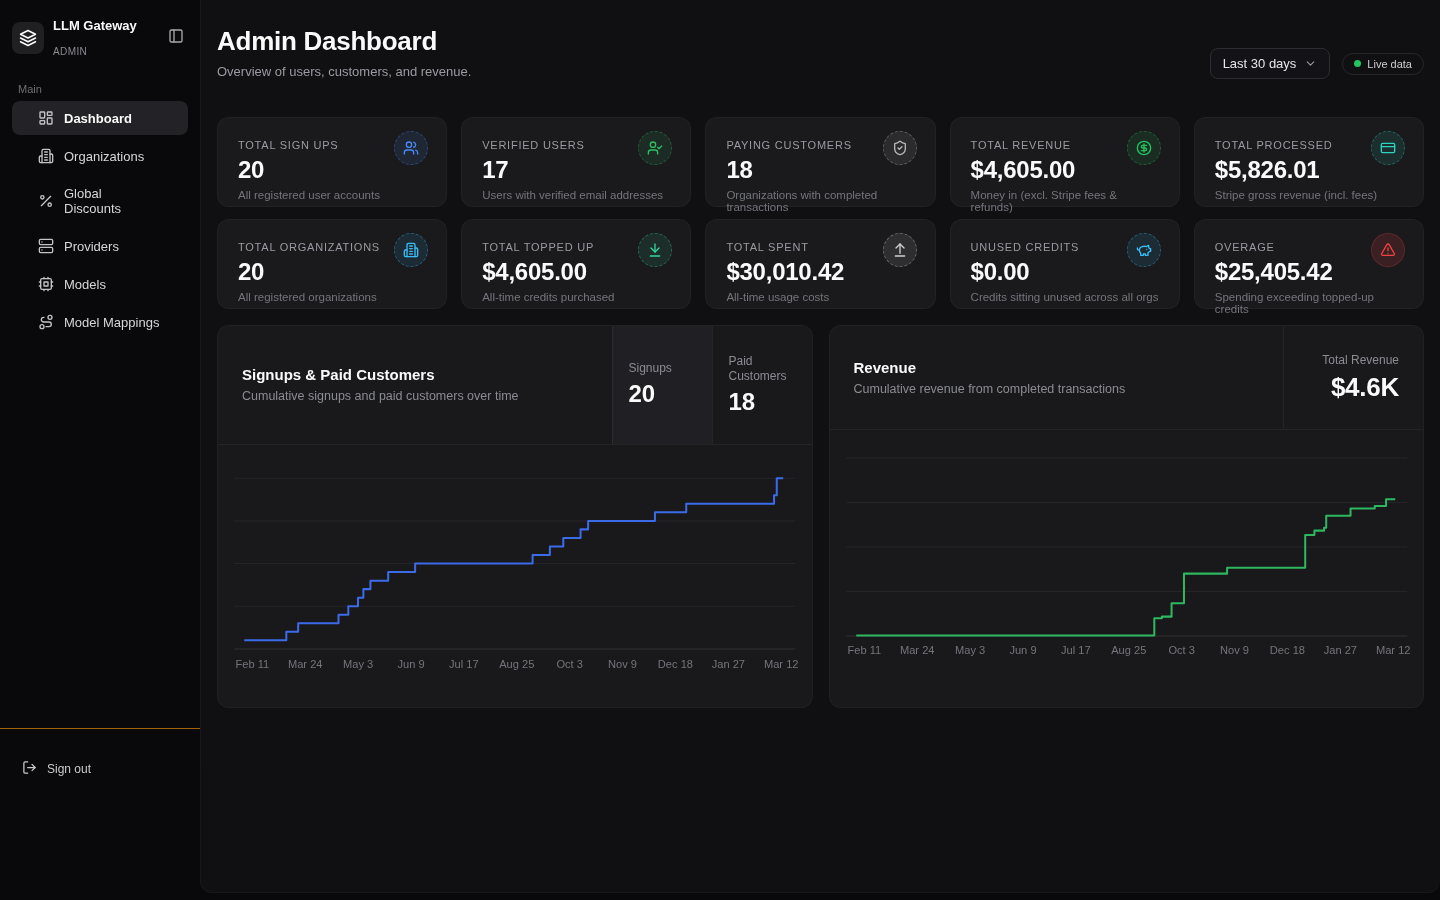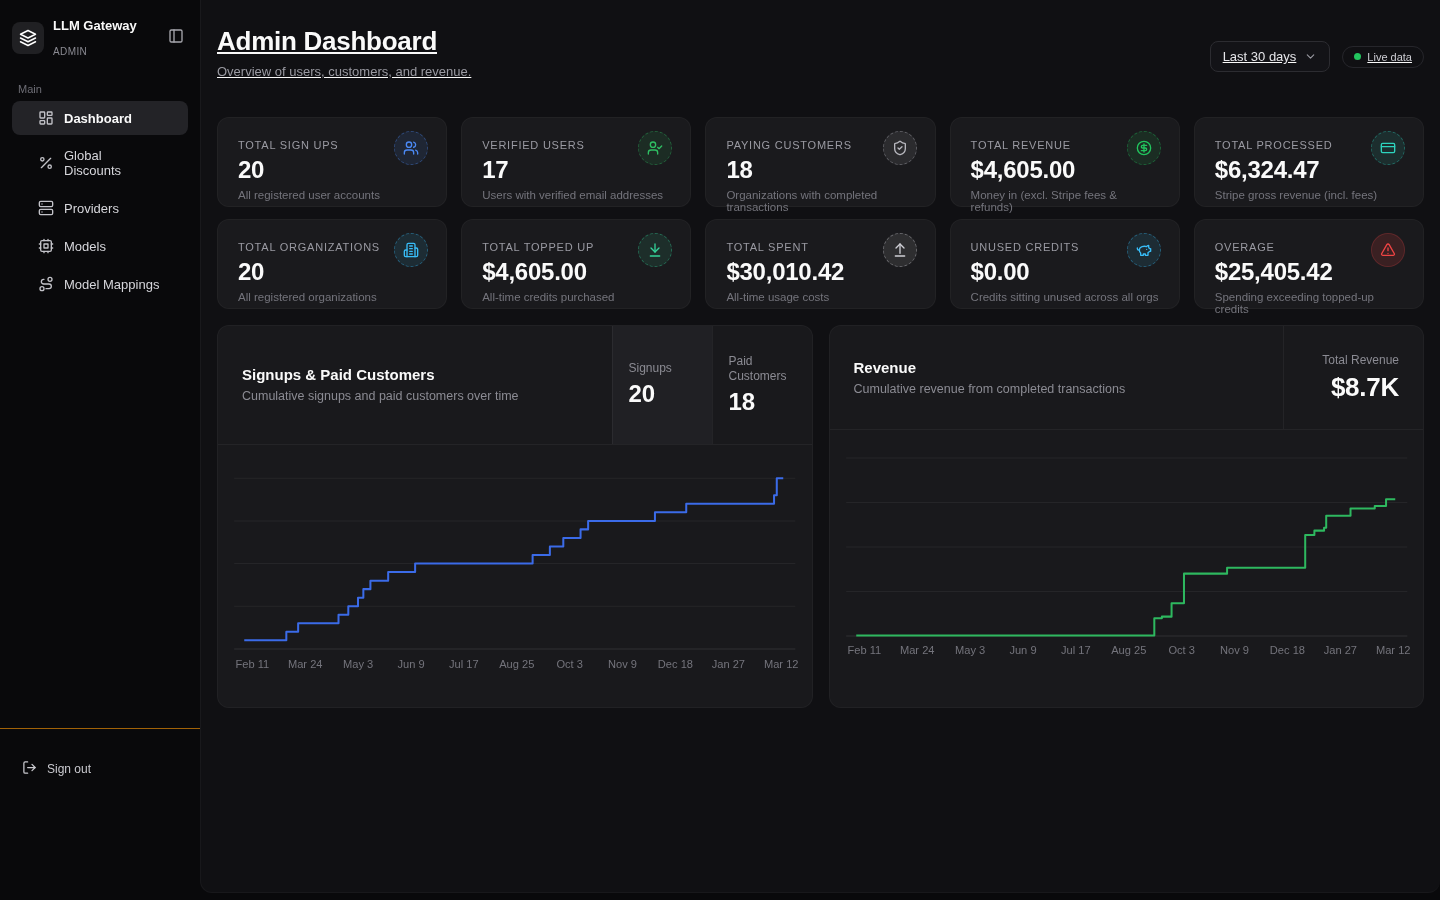--- a/index.html
+++ b/index.html
@@ -20,21 +20,21 @@
   .sb-toggle { background:none; border:none; color:#a7a7ae; cursor:pointer; padding:4px; display:flex; }
   .sb-section { font-size:11px; color:#6d6d75; padding:12px 18px 6px; }
   .sb-nav { padding:0 12px; display:flex; flex-direction:column; gap:4px; }
   .sb-item { display:flex; align-items:center; gap:10px; padding:9px 26px; border-radius:8px; font-size:13px; color:#d6d6db; cursor:pointer; border:none; background:transparent; text-align:left; font-family:inherit; }
   .sb-item.active { background:#232327; color:#fafafa; font-weight:600; }
   .sb-item .nav-ic { display:flex; color:#c3c3c9; }
   .sb-footer { margin-top:auto; border-top:1px solid #a16207; padding:23px 12px 0; }
   .signout { display:flex; align-items:center; gap:10px; font-size:12px; color:#c9c9cf; background:none; border:none; cursor:pointer; padding:8px 10px; font-family:inherit; }
   
   .main { position:absolute; left:200px; top:0; right:0; bottom:7px; background:#101013; border-left:1px solid rgba(255,255,255,0.035); border-bottom:1px solid rgba(255,255,255,0.035); border-radius:0 0 12px 12px; padding:26px 16px 0; overflow:hidden; }
-  .hdr-row { display:flex; align-items:center; justify-content:space-between;text-decoration:underline; }
+  .hdr-row { display:flex; align-items:flex-end; justify-content:space-between; }
   .page-title { font-size:26px; font-weight:700; letter-spacing:-0.01em; }
   .page-sub { font-size:13px; color:#9a9aa2; margin-top:7px; }
   .hdr-controls { display:flex; align-items:center; gap:12px; margin-top:8px; }
   .range-select { display:flex; align-items:center; gap:8px; background:#131317; border:1px solid #2c2c31; border-radius:8px; padding:7px 12px; font-size:13px; color:#e6e6ea; cursor:pointer; font-family:inherit; }
   .range-select .chev { display:flex; color:#9a9aa2; }
   .live-badge { display:flex; align-items:center; gap:6px; border:1px solid #26262b; border-radius:999px; padding:4px 11px; font-size:11px; color:#cdcdd3; }
   .live-dot { width:7px; height:7px; border-radius:50%; background:#22c55e; }
   
   .stats-grid { margin-top:38px; display:grid; grid-template-columns:repeat(5,1fr); gap:12px 14px; }
   .stat-card { position:relative; background:#1a1a1d; border:1px solid rgba(255,255,255,0.035); border-radius:12px; height:90px; padding:21px 20px 0; }
@@ -96,20 +96,34 @@
             <rect x="14" y="3" width="7" height="5" rx="1"></rect>
             <rect x="14" y="12" width="7" height="9" rx="1"></rect>
             <rect x="3" y="16" width="7" height="5" rx="1"></rect>
           </svg>
         </span>
         <span>Dashboard</span>
       </button>
       <button class="sb-item">
         <span class="nav-ic">
           <svg width="16" height="16" viewBox="0 0 24 24" fill="none" stroke="currentColor" stroke-width="2" stroke-linecap="round" stroke-linejoin="round">
+            <path d="M6 22V4a2 2 0 0 1 2-2h8a2 2 0 0 1 2 2v18Z"></path>
+            <path d="M6 12H4a2 2 0 0 0-2 2v6a2 2 0 0 0 2 2h2"></path>
+            <path d="M18 9h2a2 2 0 0 1 2 2v9a2 2 0 0 1-2 2h-2"></path>
+            <path d="M10 6h4"></path>
+            <path d="M10 10h4"></path>
+            <path d="M10 14h4"></path>
+            <path d="M10 18h4"></path>
+          </svg>
+        </span>
+        <span>Organizations</span>
+      </button>
+      <button class="sb-item">
+        <span class="nav-ic">
+          <svg width="16" height="16" viewBox="0 0 24 24" fill="none" stroke="currentColor" stroke-width="2" stroke-linecap="round" stroke-linejoin="round">
             <line x1="19" y1="5" x2="5" y2="19"></line>
             <circle cx="6.5" cy="6.5" r="2.5"></circle>
             <circle cx="17.5" cy="17.5" r="2.5"></circle>
           </svg>
         </span>
         <span>Global Discounts</span>
       </button>
       <button class="sb-item">
         <span class="nav-ic">
           <svg width="16" height="16" viewBox="0 0 24 24" fill="none" stroke="currentColor" stroke-width="2" stroke-linecap="round" stroke-linejoin="round">
@@ -222,21 +236,21 @@
         <span class="stat-icon" style="color: rgb(34, 197, 94); background: rgba(34, 197, 94, 0.11); border-color: rgba(34, 197, 94, 0.35);">
           <svg width="16" height="16" viewBox="0 0 24 24" fill="none" stroke="currentColor" stroke-width="2" stroke-linecap="round" stroke-linejoin="round">
             <circle cx="12" cy="12" r="10"></circle>
             <path d="M16 8h-6a2 2 0 1 0 0 4h4a2 2 0 1 1 0 4H8"></path>
             <path d="M12 18V6"></path>
           </svg>
         </span>
       </div>
       <div class="stat-card">
         <div class="stat-label">TOTAL PROCESSED</div>
-        <div class="stat-value">$6,324.47</div>
+        <div class="stat-value">$5,826.01</div>
         <div class="stat-desc">Stripe gross revenue (incl. fees)</div>
         <span class="stat-icon" style="color: rgb(45, 212, 191); background: rgba(45, 212, 191, 0.11); border-color: rgba(45, 212, 191, 0.35);">
           <svg width="16" height="16" viewBox="0 0 24 24" fill="none" stroke="currentColor" stroke-width="2" stroke-linecap="round" stroke-linejoin="round">
             <rect x="2" y="5" width="20" height="14" rx="2"></rect>
             <line x1="2" y1="10" x2="22" y2="10"></line>
           </svg>
         </span>
       </div>
       <div class="stat-card">
         <div class="stat-label">TOTAL ORGANIZATIONS</div>
@@ -346,21 +360,21 @@
     </section>
 
     <section class="chart-card">
       <div class="chart-header hdr-right">
         <div class="titles">
           <h2 class="chart-title">Revenue</h2>
           <p class="chart-sub">Cumulative revenue from completed transactions</p>
         </div>
         <div class="total-block">
           <span class="total-label">Total Revenue</span>
-          <span class="total-value">$8.7K</span>
+          <span class="total-value">$4.6K</span>
         </div>
       </div>
       <div class="chart-plot">
         <svg id="chart-1" viewBox="0 0 588 274" preserveAspectRatio="none">
             <line x1="16" y1="159.9375" x2="572" y2="159.9375" stroke="rgba(255,255,255,0.055)"></line>
             <line x1="16" y1="115.875" x2="572" y2="115.875" stroke="rgba(255,255,255,0.055)"></line>
             <line x1="16" y1="71.8125" x2="572" y2="71.8125" stroke="rgba(255,255,255,0.055)"></line>
             <line x1="16" y1="27.75" x2="572" y2="27.75" stroke="rgba(255,255,255,0.055)"></line>
             <line x1="16" y1="204" x2="572" y2="204" stroke="rgba(255,255,255,0.10)"></line>
             <text x="34" y="222" text-anchor="middle" fill="#74747c" font-size="11">Feb 11</text>

